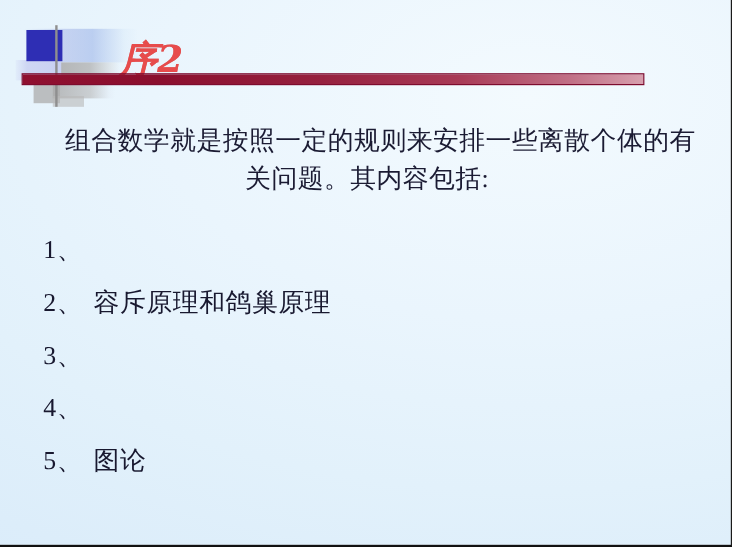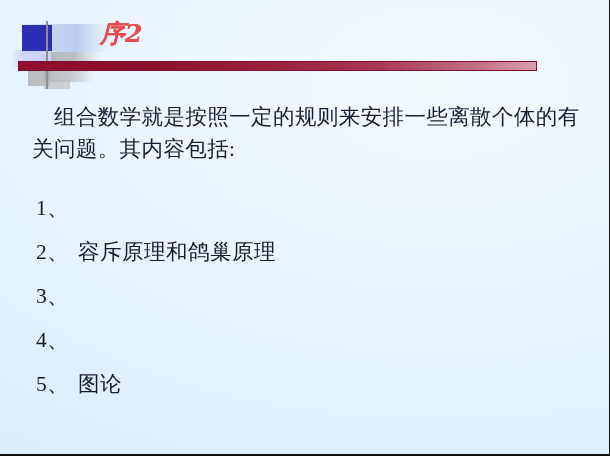--- a/index.html
+++ b/index.html
@@ -97,23 +97,23 @@
   .deco-vline {
     left: 46px; top: 21px;
     width: 2px; height: 68px;
     background: #8f8f8f;
   }
 
   
   .title {
     position: absolute;
     left: 100px;
-    top: 16px;
+    top: 32px;
     color: #e74c4c;
-    font-size: 25px;
+    font-size: 31px;
     line-height: 36px;
     font-weight: bold;
     font-style: italic;
     letter-spacing: 0px;
     white-space: nowrap;
     font-family: "DejaVu Serif", "Liberation Serif", serif;
     text-shadow: 0 0 0.4px rgba(200,60,60,0.7);
   }
 
   
@@ -145,20 +145,21 @@
     position: absolute;
     left: 32px;
     top: 101px;
     width: 548px;
     color: #1b1b33;
     font-size: 21.5px;
     line-height: 32px;
     text-indent: 22px;
     font-family: "Liberation Serif", "DejaVu Serif", serif;
     letter-spacing: 0.4px;
+    text-align: center;
   }
 
   .list {
     position: absolute;
     left: 36px;
     top: 186px;
     width: 520px;
   }
   .list-item {
     display: flex;

